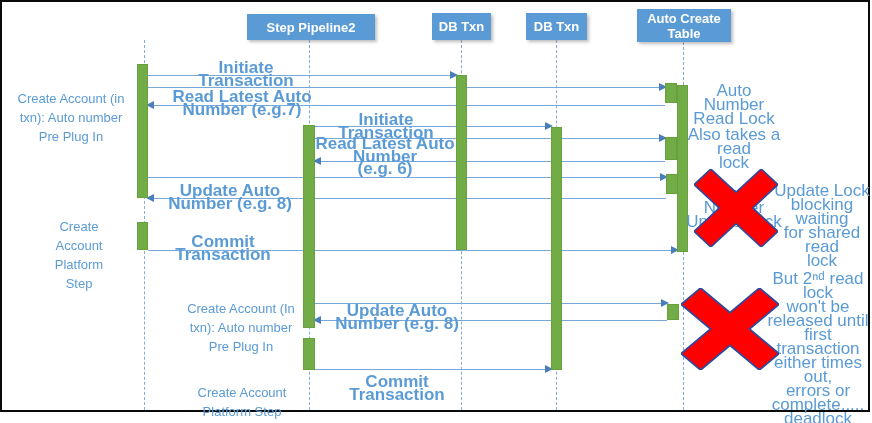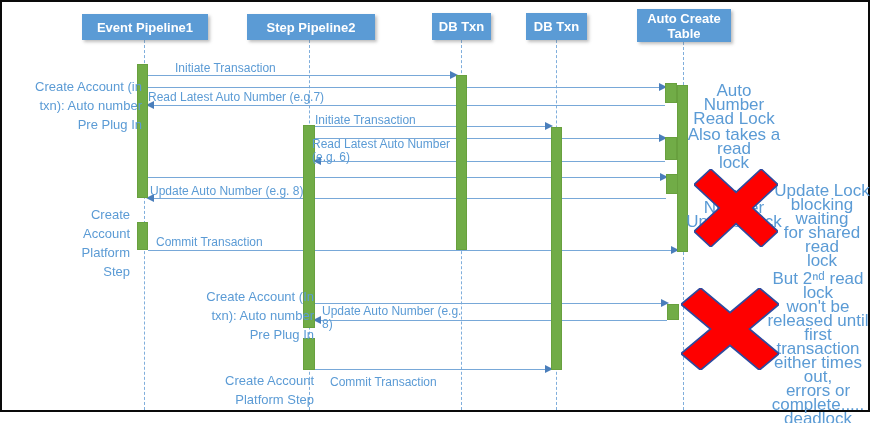--- a/index.html
+++ b/index.html
@@ -8,24 +8,24 @@
   #frame{position:absolute;left:0;top:0;width:866px;height:408px;border:2px solid #0a0a0a;background:#fff;}
   .actor{position:absolute;background:#5B9BD5;color:#fff;font-weight:bold;font-size:13px;
          display:flex;align-items:center;justify-content:center;text-align:center;line-height:15px;
          box-shadow:2px 2px 3px rgba(110,110,110,.45);z-index:4;}
   .lifeline{position:absolute;width:0;border-left:1px dashed #7FAEDC;z-index:1;}
   .bar{position:absolute;background:#71AC47;border:1px solid #68a03e;box-sizing:border-box;z-index:3;}
   .msg{position:absolute;height:0;border-top:1.4px solid #78A8D8;z-index:2;}
   .ah{position:absolute;top:-5px;width:0;height:0;border-top:4.5px solid transparent;border-bottom:4.5px solid transparent;}
   .ah.r{right:-2px;border-left:8px solid #4A7EBB;}
   .ah.l{left:-2px;border-right:8px solid #4A7EBB;}
-  .mlabel{position:absolute;color:#5B9BD5;font-size:12px;line-height:12.5px;text-align:left;
-          white-space:pre-line;z-index:4;}
-  .step{position:absolute;color:#5B9BD5;font-size:13px;line-height:19px;text-align:right;
-        white-space:pre-line;z-index:4;}
+  .mlabel{position:absolute;color:#5B9BD5;font-size:17px;line-height:12.5px;text-align:center;
+          white-space:pre-line;z-index:4;font-weight:bold;}
+  .step{position:absolute;color:#5B9BD5;font-size:13px;line-height:19px;text-align:center;
+        white-space:pre-line;z-index:4;margin-top:12px;}
   .note{position:absolute;color:#5B9BD5;font-size:17px;line-height:14px;text-align:center;
         white-space:pre-line;z-index:4;}
   .xmark{position:absolute;z-index:6;}
   .xmark svg{display:block;width:100%;height:100%;}
 </style>
 </head>
 <body>
 
 <div id="stage">
   <div id="frame"></div>
@@ -78,23 +78,20 @@
   <div class="bar" style="left:303px;top:125px;width:12px;height:203px"></div>
   <div class="bar" style="left:303px;top:338px;width:12px;height:32px"></div>
   <div class="bar" style="left:456px;top:75px;width:11px;height:175px"></div>
   <div class="bar" style="left:551px;top:127px;width:11px;height:243px"></div>
   <div class="bar" style="left:677px;top:85px;width:11px;height:167px"></div>
   <div class="bar" style="left:665px;top:83px;width:12px;height:20px"></div>
   <div class="bar" style="left:665px;top:137px;width:12px;height:23px"></div>
   <div class="bar" style="left:666px;top:174px;width:12px;height:20px"></div>
   <div class="bar" style="left:667px;top:304px;width:12px;height:16px"></div>
 
-  <div class="actor" style="left:82px;top:14px;width:126px;height:26px">
-      <span>Event Pipeline1</span>
-    </div>
   <div class="actor" style="left:247px;top:14px;width:128px;height:26px">
       <span>Step Pipeline2</span>
     </div>
   <div class="actor" style="left:432px;top:13px;width:59px;height:27px">
       <span>DB Txn</span>
     </div>
   <div class="actor" style="left:526px;top:13px;width:61px;height:27px">
       <span>DB Txn</span>
     </div>
   <div class="actor" style="left:637px;top:9px;width:94px;height:33px">

